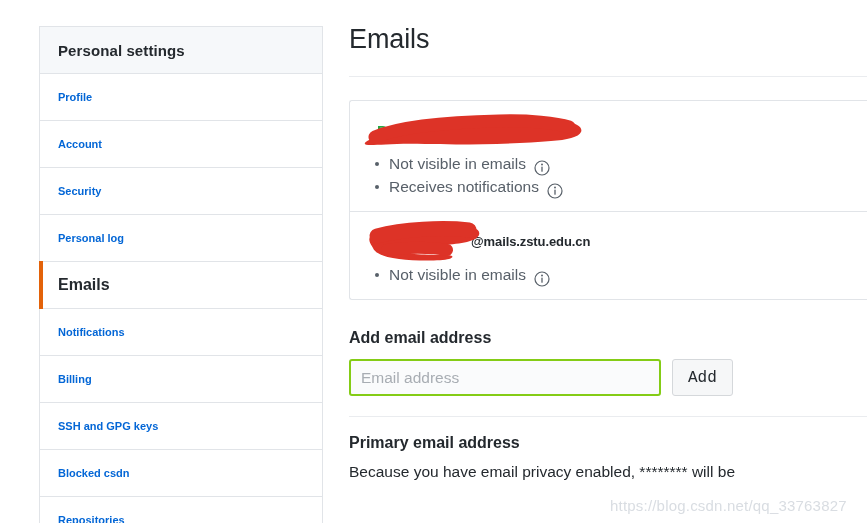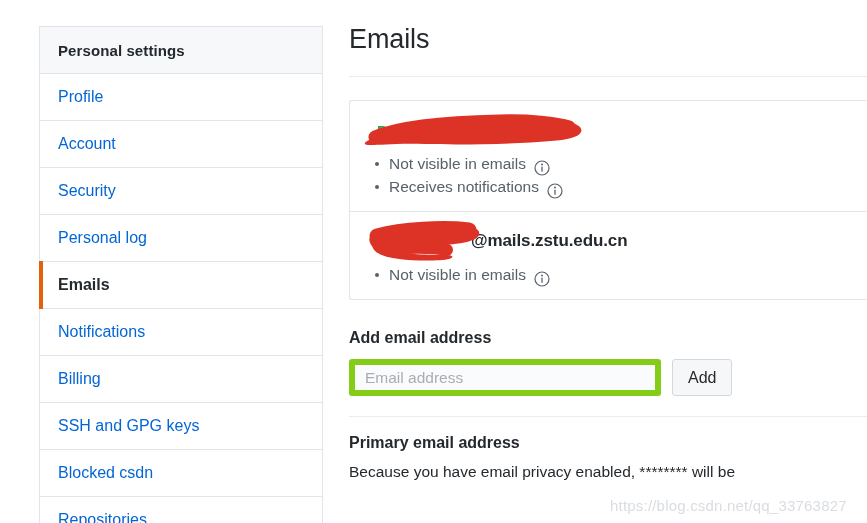--- a/index.html
+++ b/index.html
@@ -44,24 +44,25 @@
     letter-spacing: 0.1px;
   }
 
   .side-item {
     position: relative;
     height: 47px;
     border-bottom: 1px solid #e1e4e8;
     display: flex;
     align-items: center;
     padding-left: 18px;
-    font-size: 16px;
+    font-size: 11px;
     color: #0366d6;
     background: #fff;
     cursor: pointer;
+    font-weight: bold;
   }
 
   .side-item.active {
     color: #24292e;
     font-weight: 700;
     font-size: 16px;
   }
 
   .side-item.active::before {
     content: "";
@@ -117,21 +118,21 @@
 
   .email-row {
     display: flex;
     align-items: center;
     gap: 9px;
     height: 26px;
     position: relative;
   }
 
   .email-address {
-    font-size: 17px;
+    font-size: 13px;
     font-weight: 700;
     color: #24292e;
     white-space: nowrap;
     letter-spacing: -0.1px;
   }
 
   .primary-badge {
     font-size: 15px;
     font-weight: 700;
     color: #28a745;
@@ -196,40 +197,40 @@
   .form-row {
     margin-top: 12px;
     display: flex;
     align-items: flex-start;
     gap: 11px;
   }
 
   #email-input {
     width: 312px;
     height: 37px;
-    border: 6px solid #84cc16;
+    border: 2px solid #84cc16;
     border-radius: 3px;
     background: #fafbfc;
     padding: 0 10px;
     font-size: 15.5px;
     color: #24292e;
     font-family: inherit;
     outline: none;
   }
   #email-input::placeholder { color: #a8adb3; }
 
   #add-button {
     height: 37px;
     padding: 0 15px;
     border: 1px solid #d5d8db;
     border-radius: 3px;
     background: #f6f7f8;
     font-size: 16px;
     color: #24292e;
-    font-family: Liberation Sans, sans-serif;
+    font-family: Liberation Mono, monospace;
     cursor: pointer;
   }
 
   .form-rule {
     margin-top: 20px;
     height: 1px;
     background: #eaecef;
     width: 518px;
   }
 

